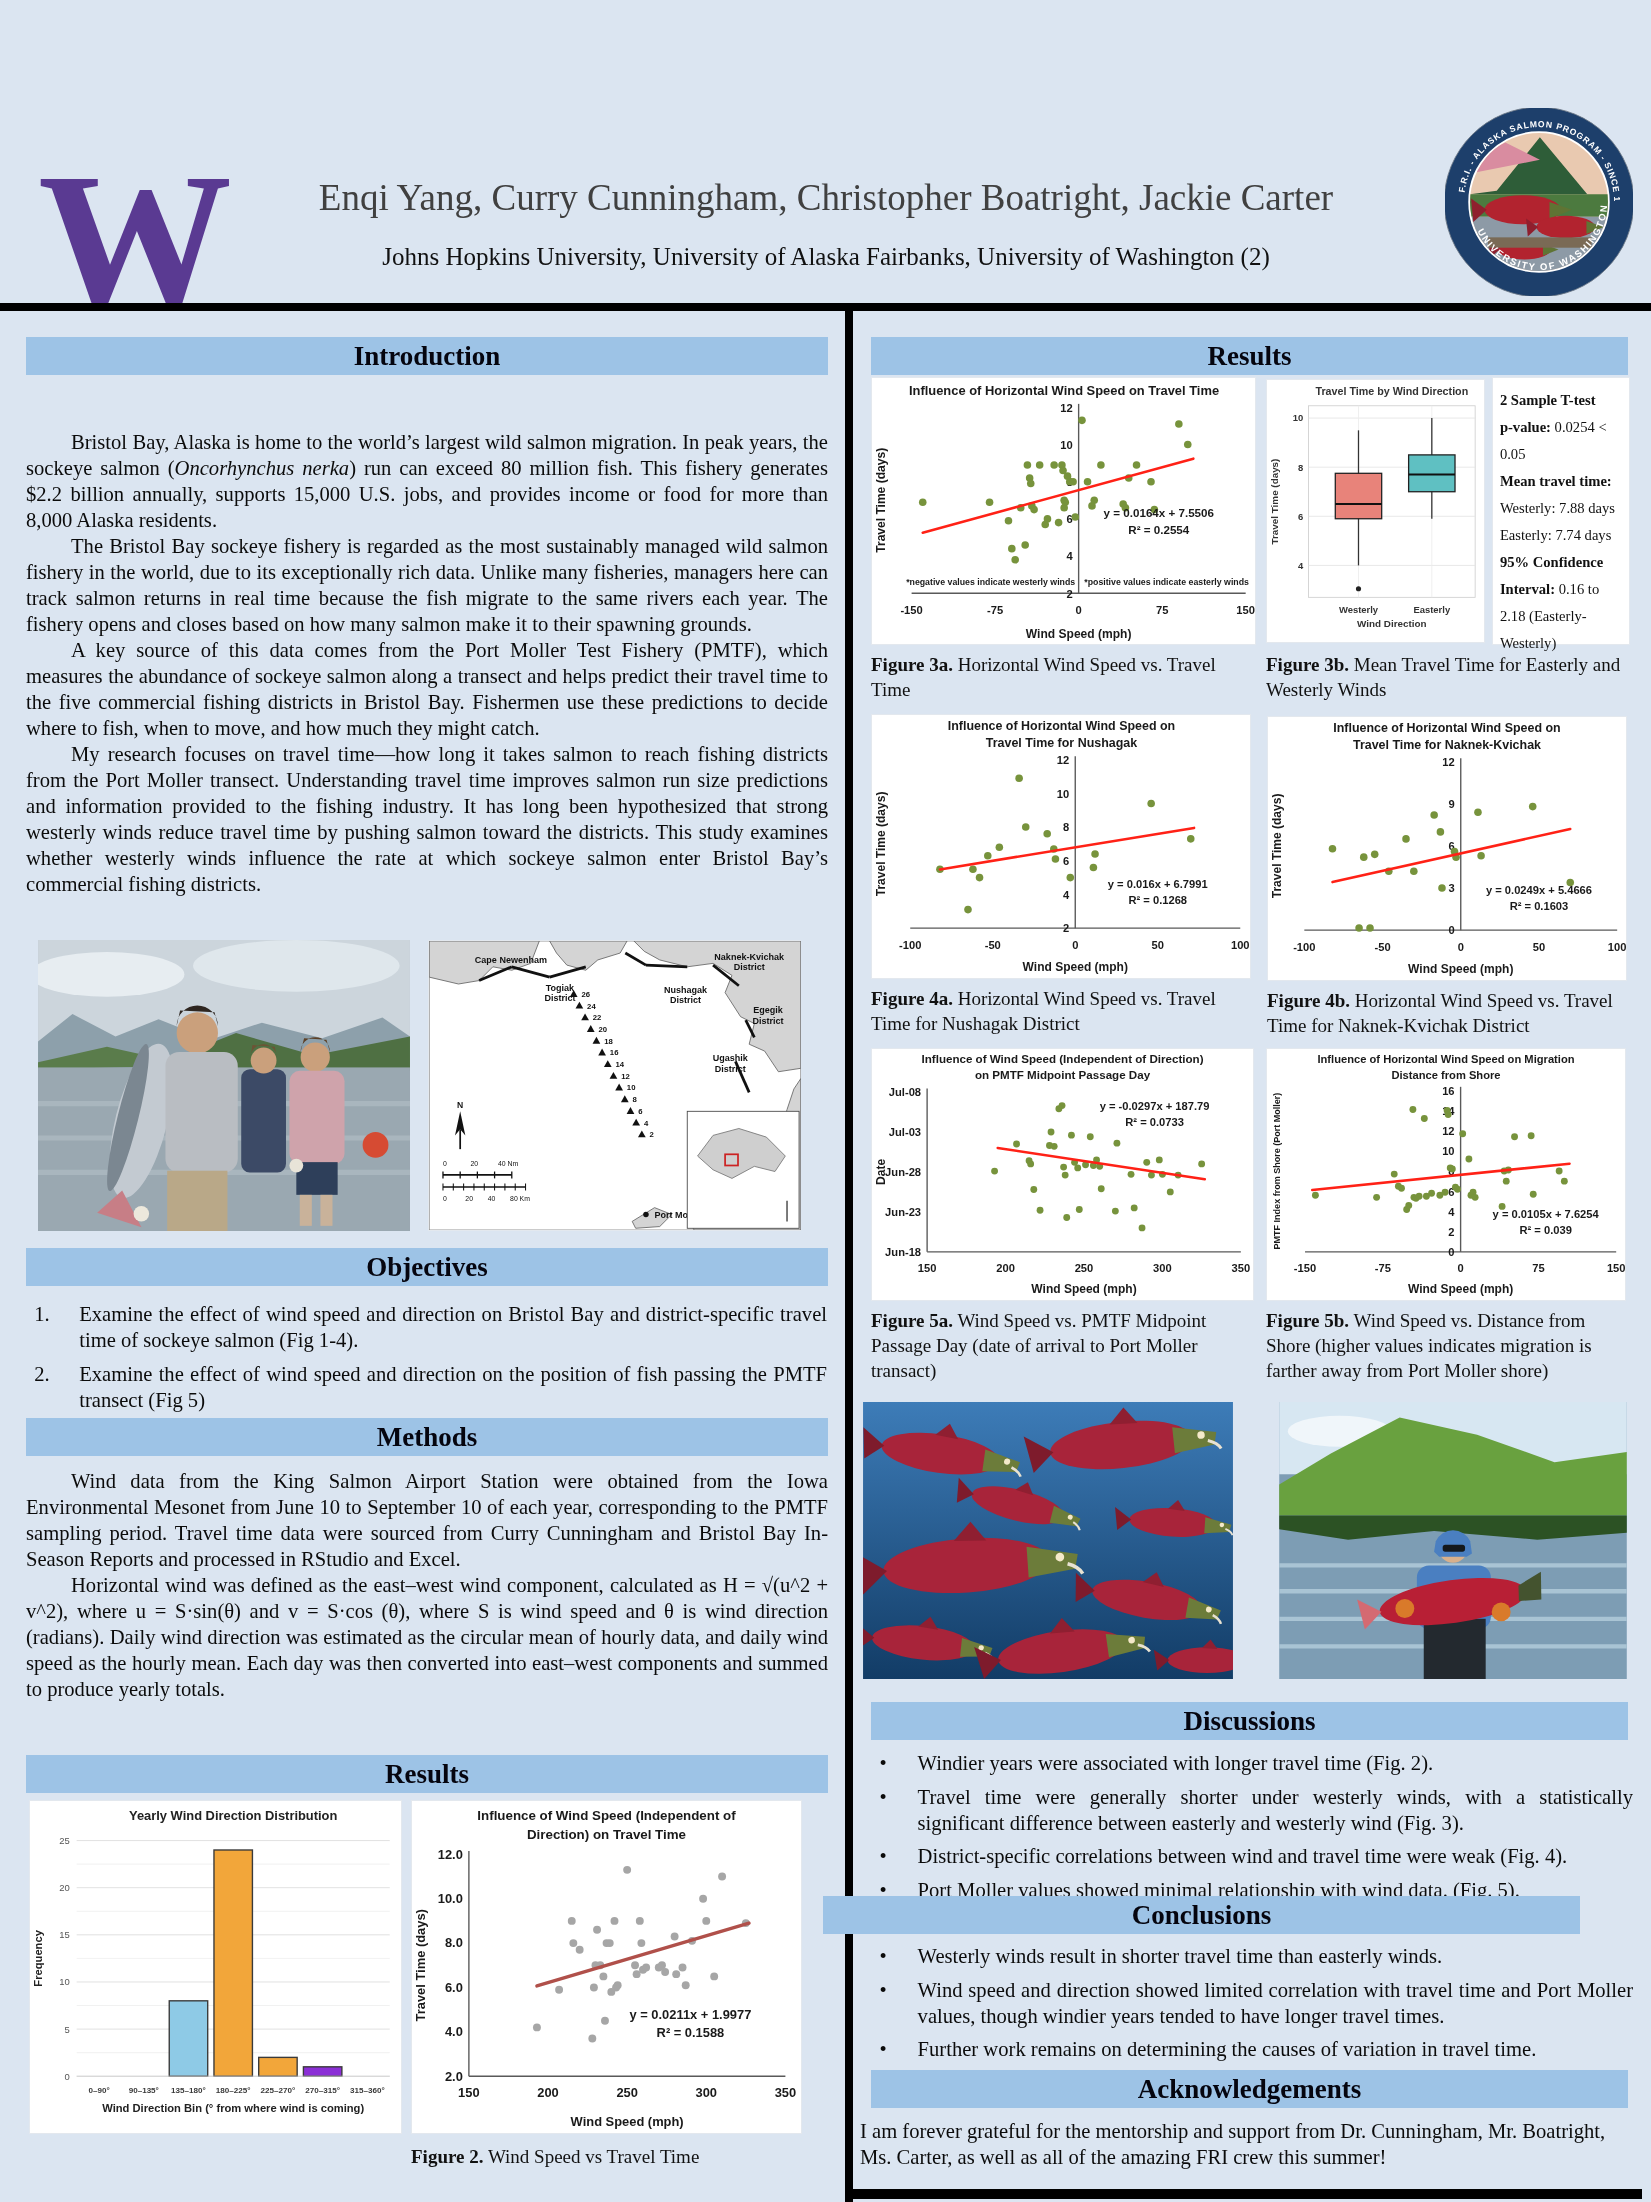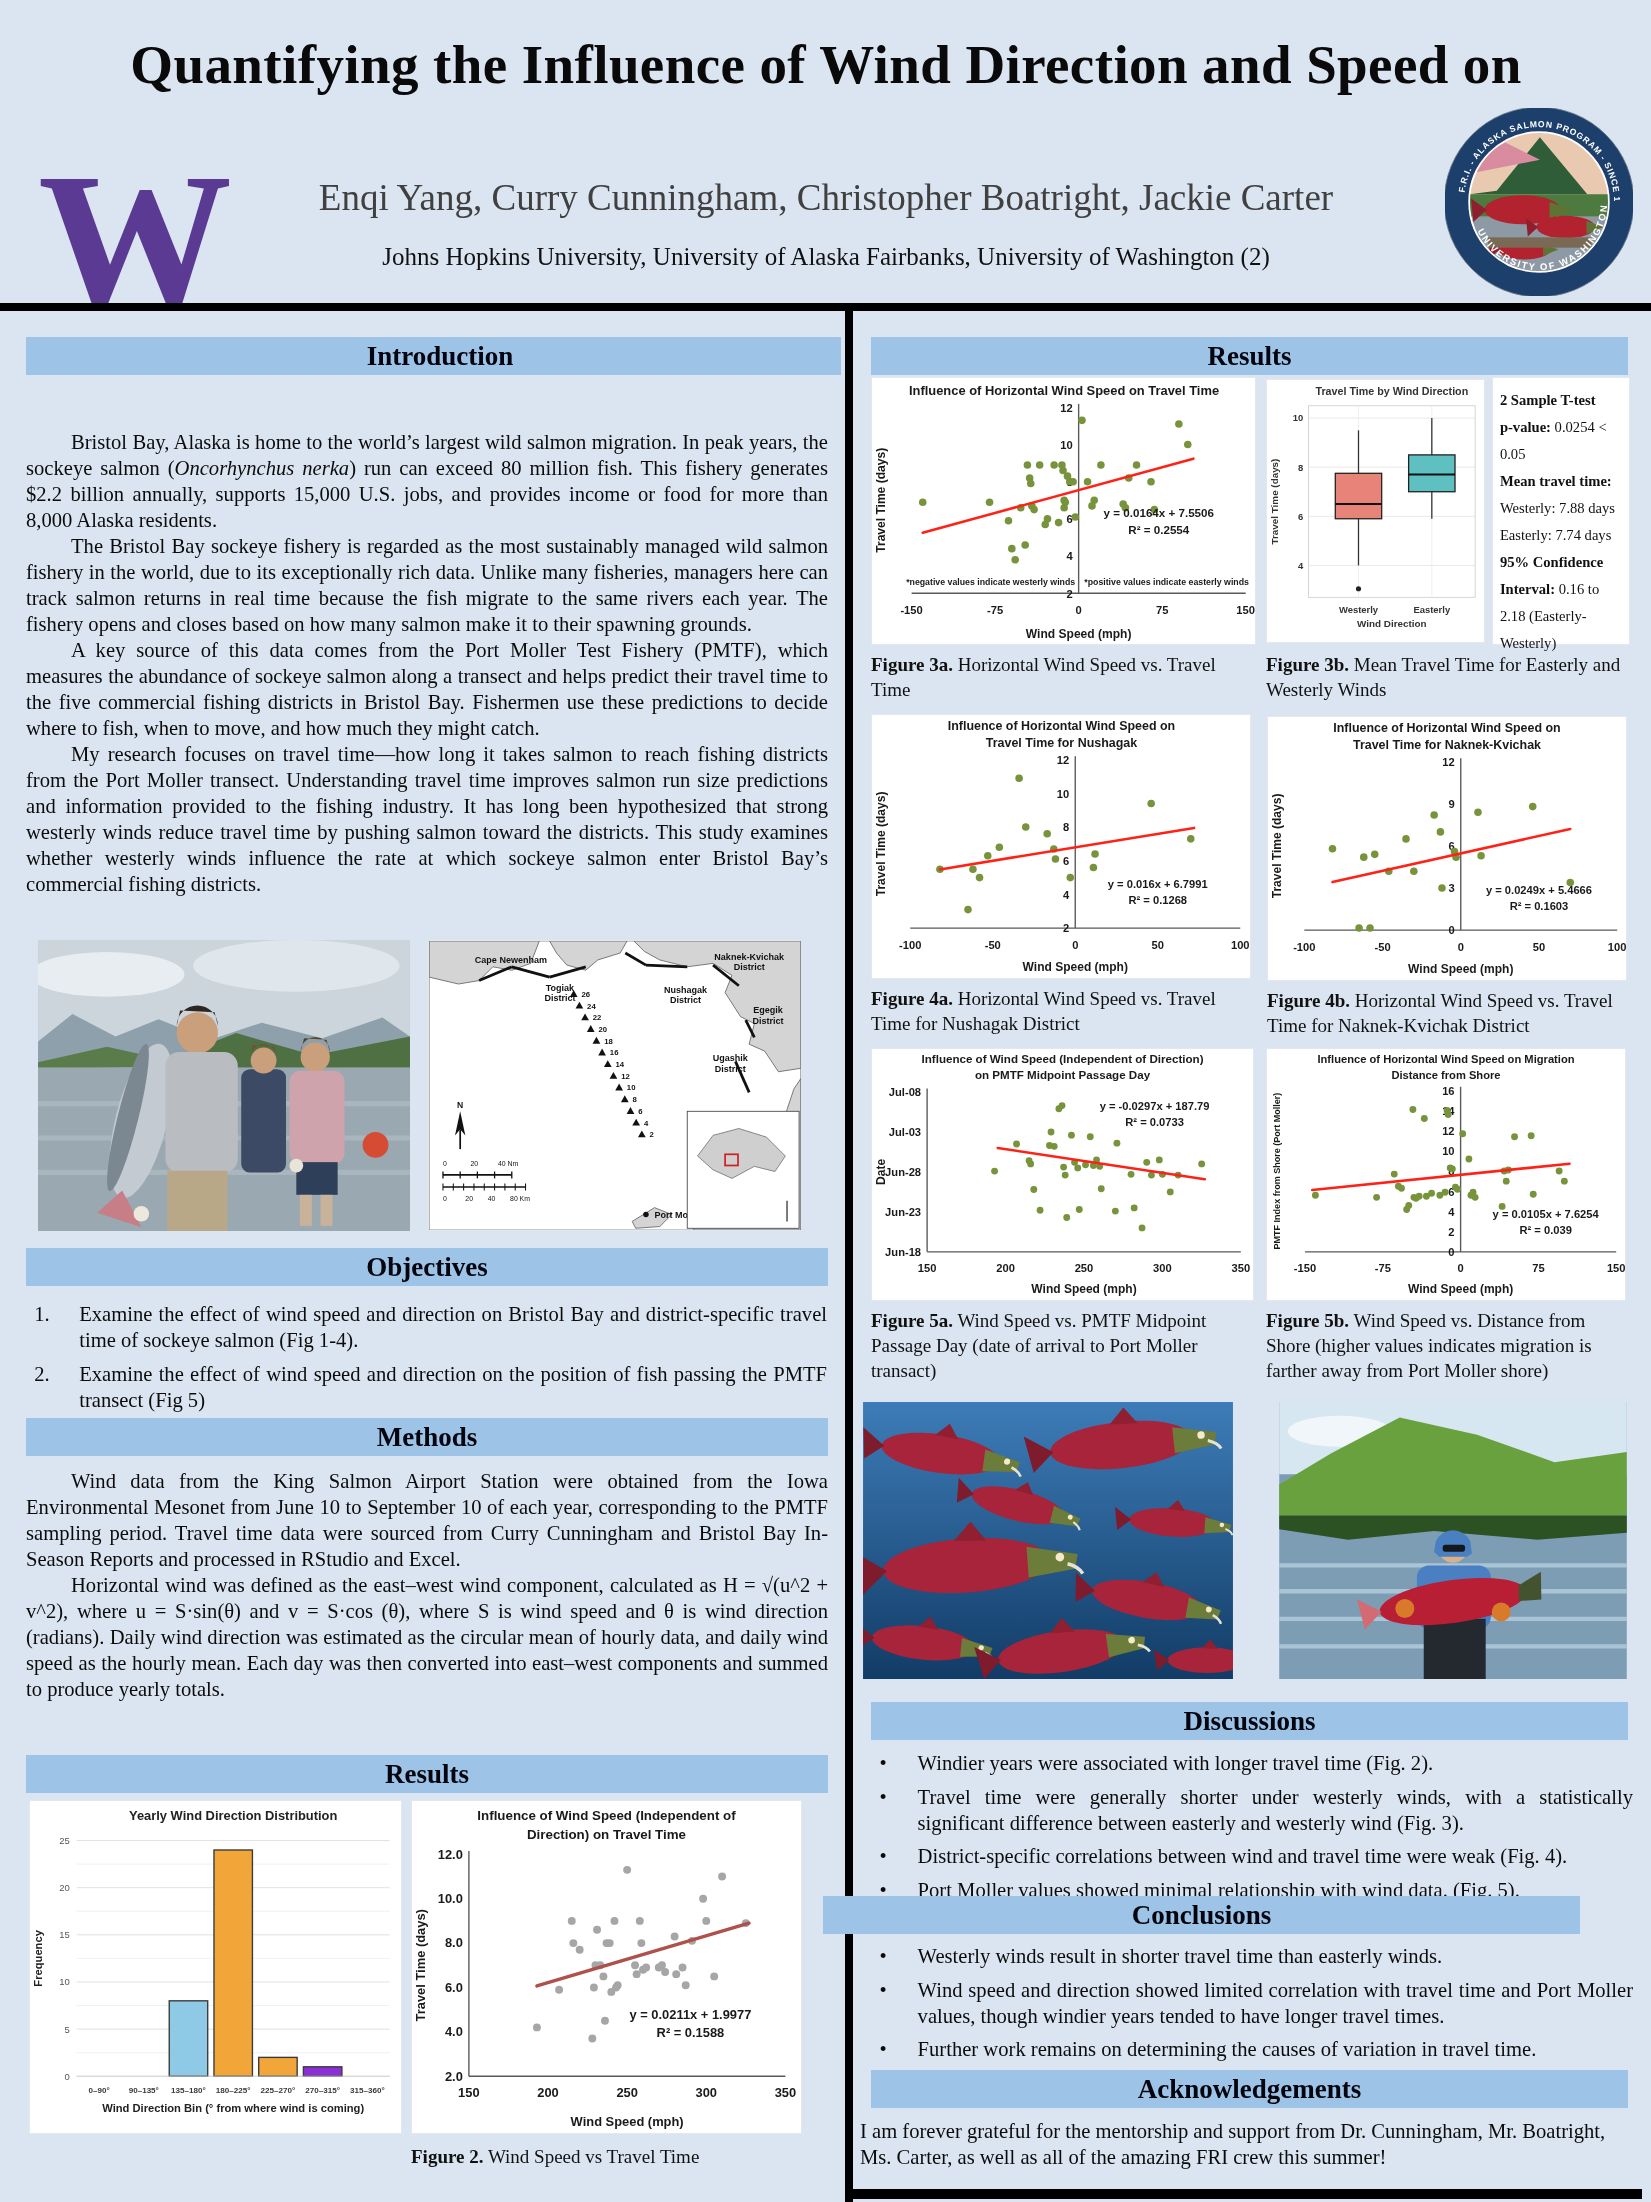--- a/index.html
+++ b/index.html
@@ -28,21 +28,20 @@
   .photo{position:absolute;overflow:hidden;}
   svg{display:block;}
   text{font-family:"Liberation Sans",sans-serif;}
 </style>
 </head>
 <body>
 
 <div class="poster">
 
   <div class="w-logo abs" style="left:38px;top:145px;">W</div>
-  <h1 class="title" style="top:33px;">Quantifying the Influence of Wind Direction and Speed on</h1>
   <div class="authors" style="top:176px;">Enqi Yang, Curry Cunningham, Christopher Boatright, Jackie Carter</div>
   <div class="affil" style="top:243px;">Johns Hopkins University, University of Alaska Fairbanks, University of Washington (2)</div>
   <svg id="seal" class="abs" style="left:1445px;top:108px;" width="188" height="188" viewBox="0 0 218 218">
       <circle cx="109" cy="109" r="106" fill="#fff" stroke="#9aa4ad" stroke-width="2"></circle>
       <circle cx="109" cy="109" r="96" fill="none" stroke="#1d3f6b" stroke-width="28"></circle>
       <circle cx="109" cy="109" r="110" fill="none" stroke="#6b7785" stroke-width="1"></circle>
       <clipPath id="sealClip">
         <circle cx="109" cy="109" r="80"></circle>
       </clipPath>
       <g clip-path="url(#sealClip)">
@@ -73,21 +72,21 @@
         <path id="sealBot" d="M 30 109 A 79 79 0 0 0 188 109" fill="none"></path>
       </defs>
       <text font-size="10" font-weight="bold" fill="#fff" letter-spacing="1"><textPath href="#sealTop" startOffset="4%">F.R.I. - ALASKA SALMON PROGRAM - SINCE 1945</textPath></text>
       <text font-size="11" font-weight="bold" fill="#fff" letter-spacing="2"><textPath href="#sealBot" startOffset="14%">UNIVERSITY OF WASHINGTON</textPath></text>
     </svg>
 
   <div class="hrule" style="top:303px;height:7.7px;"></div>
   <div class="vrule" style="left:845px;top:311px;width:7.7px;height:1892px;"></div>
   <div class="endbar" style="left:853px;top:2189px;width:789px;height:10.3px;"></div>
 
-  <div class="sec" style="left:26px;top:337px;width:802px;padding-left:13px;">Introduction</div>
+  <div class="sec" style="left:26px;top:337px;width:802px;">Introduction</div>
 
   <div class="bodytxt" style="left:26px;top:389px;width:802px;margin-top:40px;">
     <p><span>Bristol Bay, Alaska is home to the world’s largest wild salmon migration. In peak years, the sockeye salmon (</span><i>Oncorhynchus nerka</i><span>) run can exceed 80 million fish. This fishery generates $2.2 billion annually, supports 15,000 U.S. jobs, and provides income or food for more than 8,000 Alaska residents.</span></p>
     <p>The Bristol Bay sockeye fishery is regarded as the most sustainably managed wild salmon fishery in the world, due to its exceptionally rich data. Unlike many fisheries, managers here can track salmon returns in real time because the fish migrate to the same rivers each year. The fishery opens and closes based on how many salmon make it to their spawning grounds.</p>
     <p>A key source of this data comes from the Port Moller Test Fishery (PMTF), which measures the abundance of sockeye salmon along a transect and helps predict their travel time to the five commercial fishing districts in Bristol Bay. Fishermen use these predictions to decide where to fish, when to move, and how much they might catch.</p>
     <p>My research focuses on travel time—how long it takes salmon to reach fishing districts from the Port Moller transect. Understanding travel time improves salmon run size predictions and information provided to the fishing industry. It has long been hypothesized that strong westerly winds reduce travel time by pushing salmon toward the districts. This study examines whether westerly winds influence the rate at which sockeye salmon enter Bristol Bay’s commercial fishing districts.</p>
   </div>
 
   <div class="photo" style="left:38px;top:940px;width:372px;height:291px;">
     <svg width="372" height="291" viewBox="0 0 432 338">

